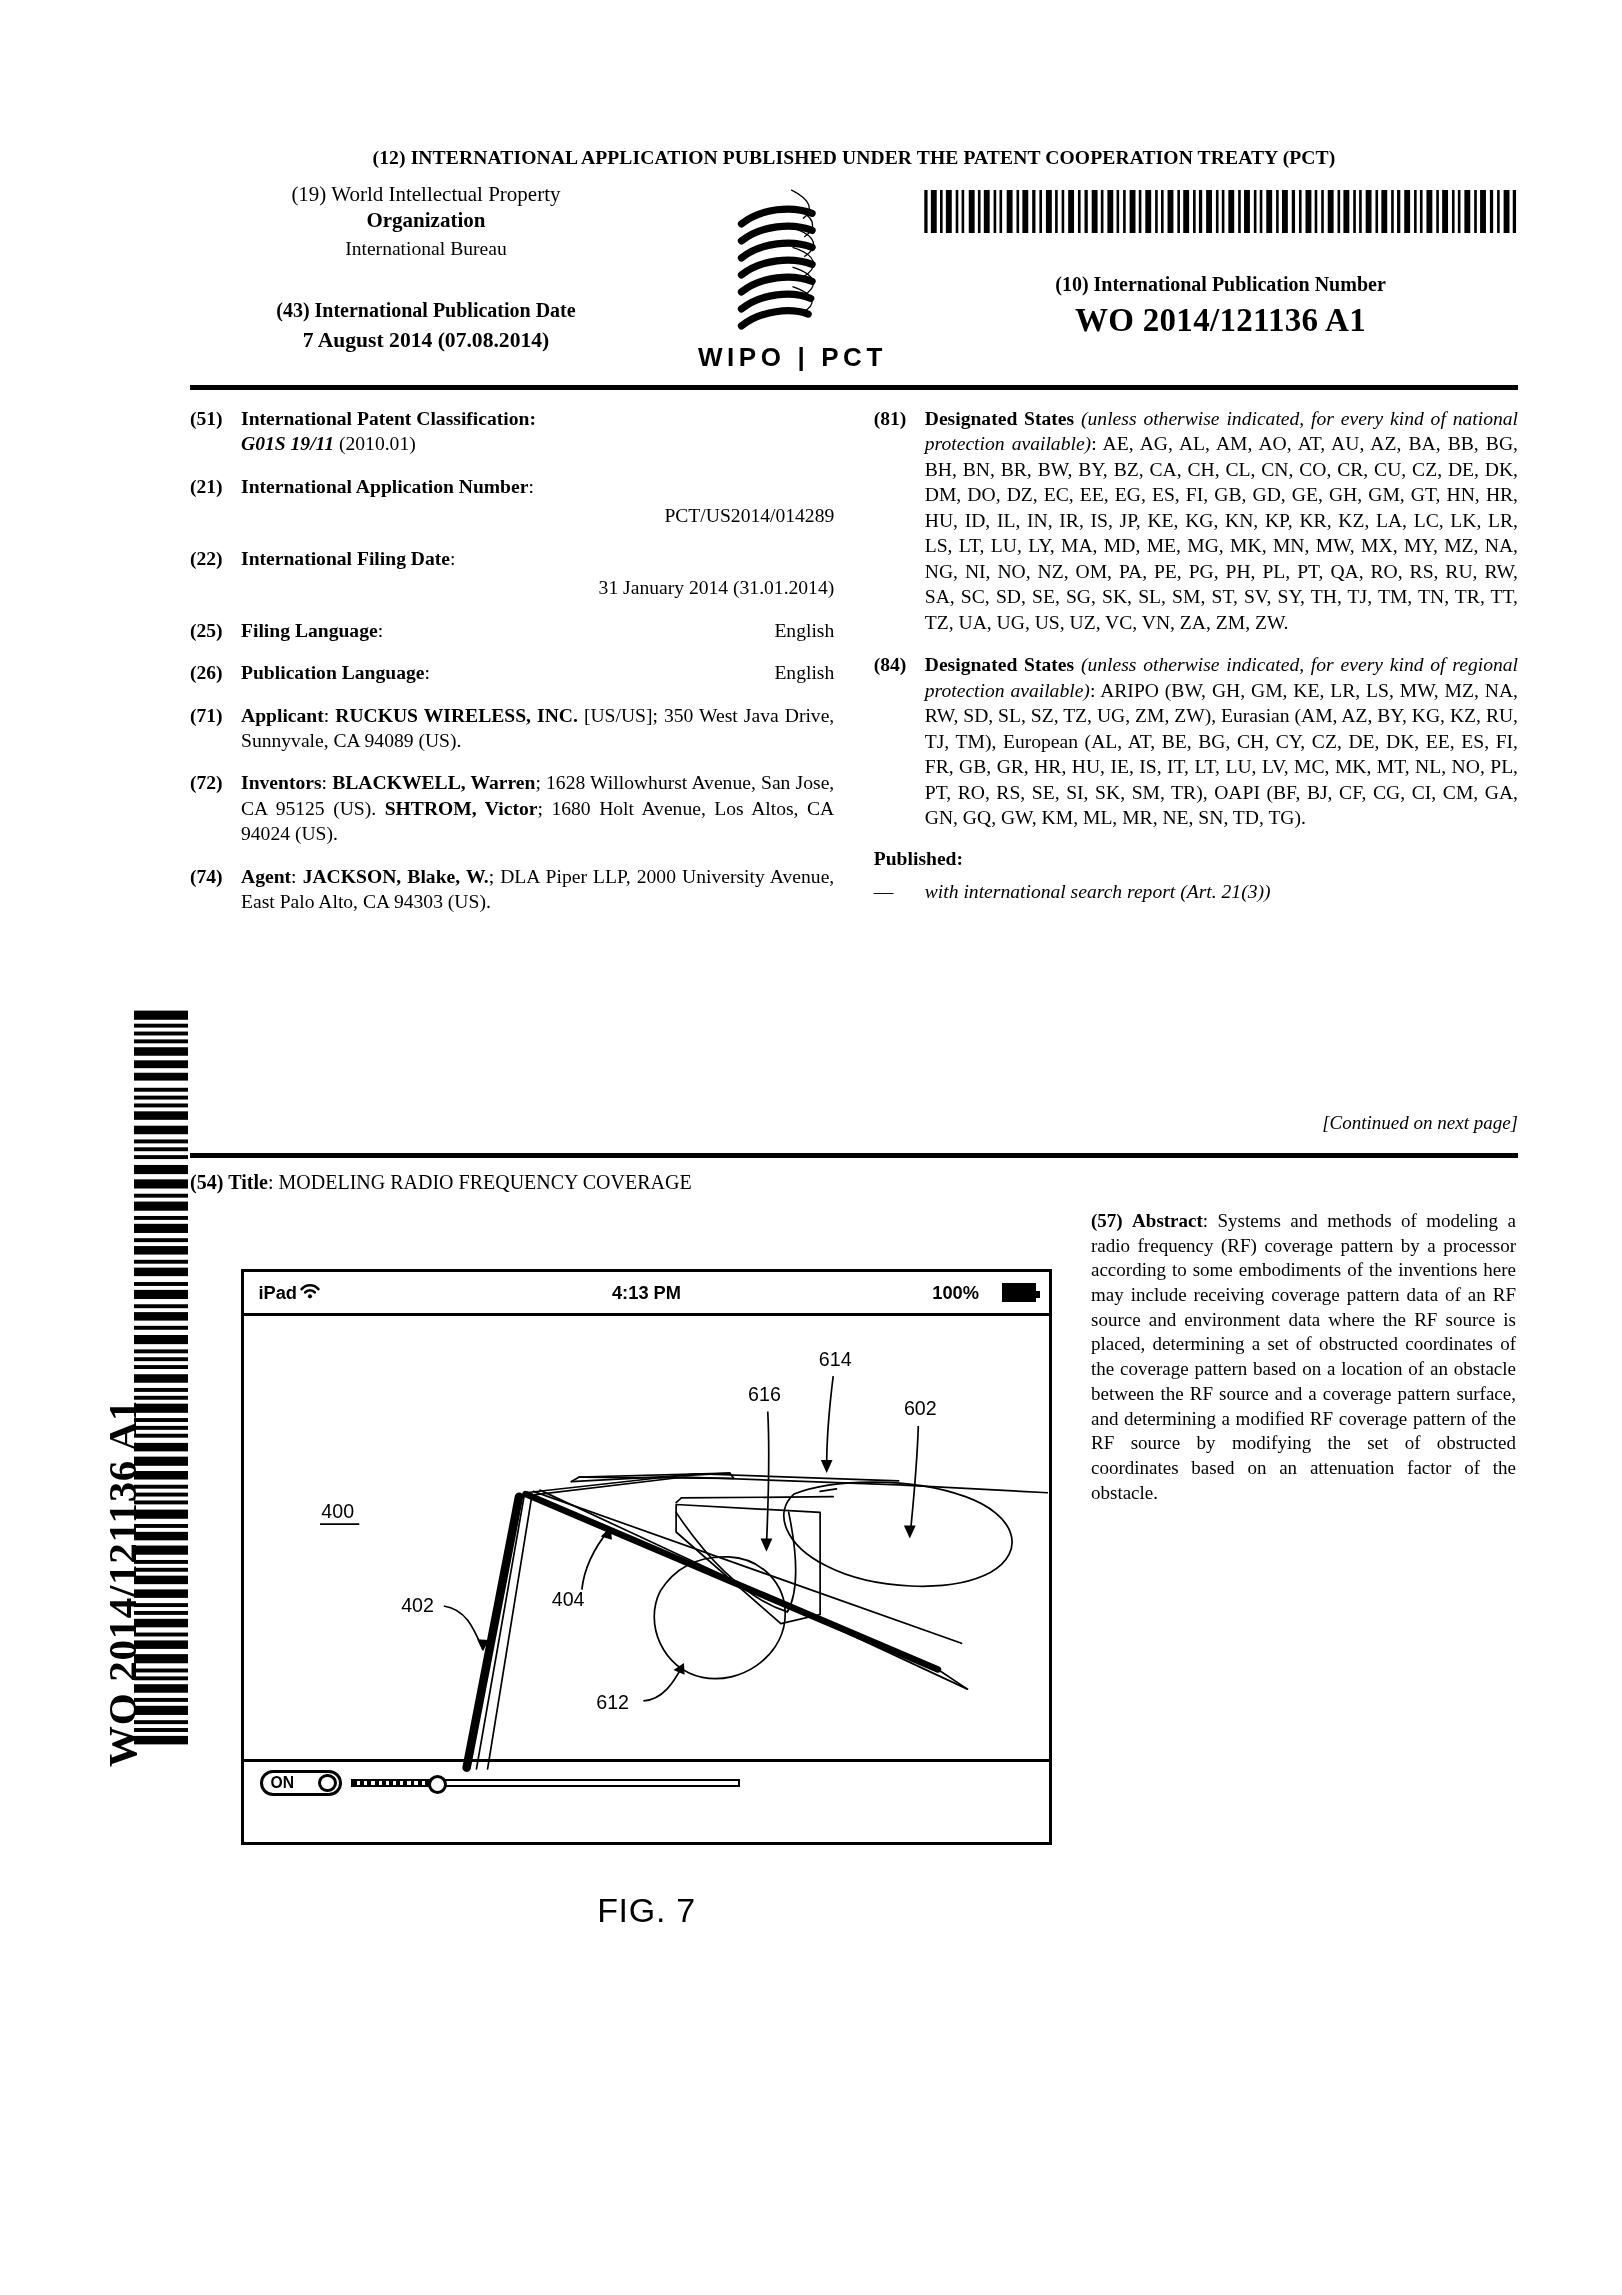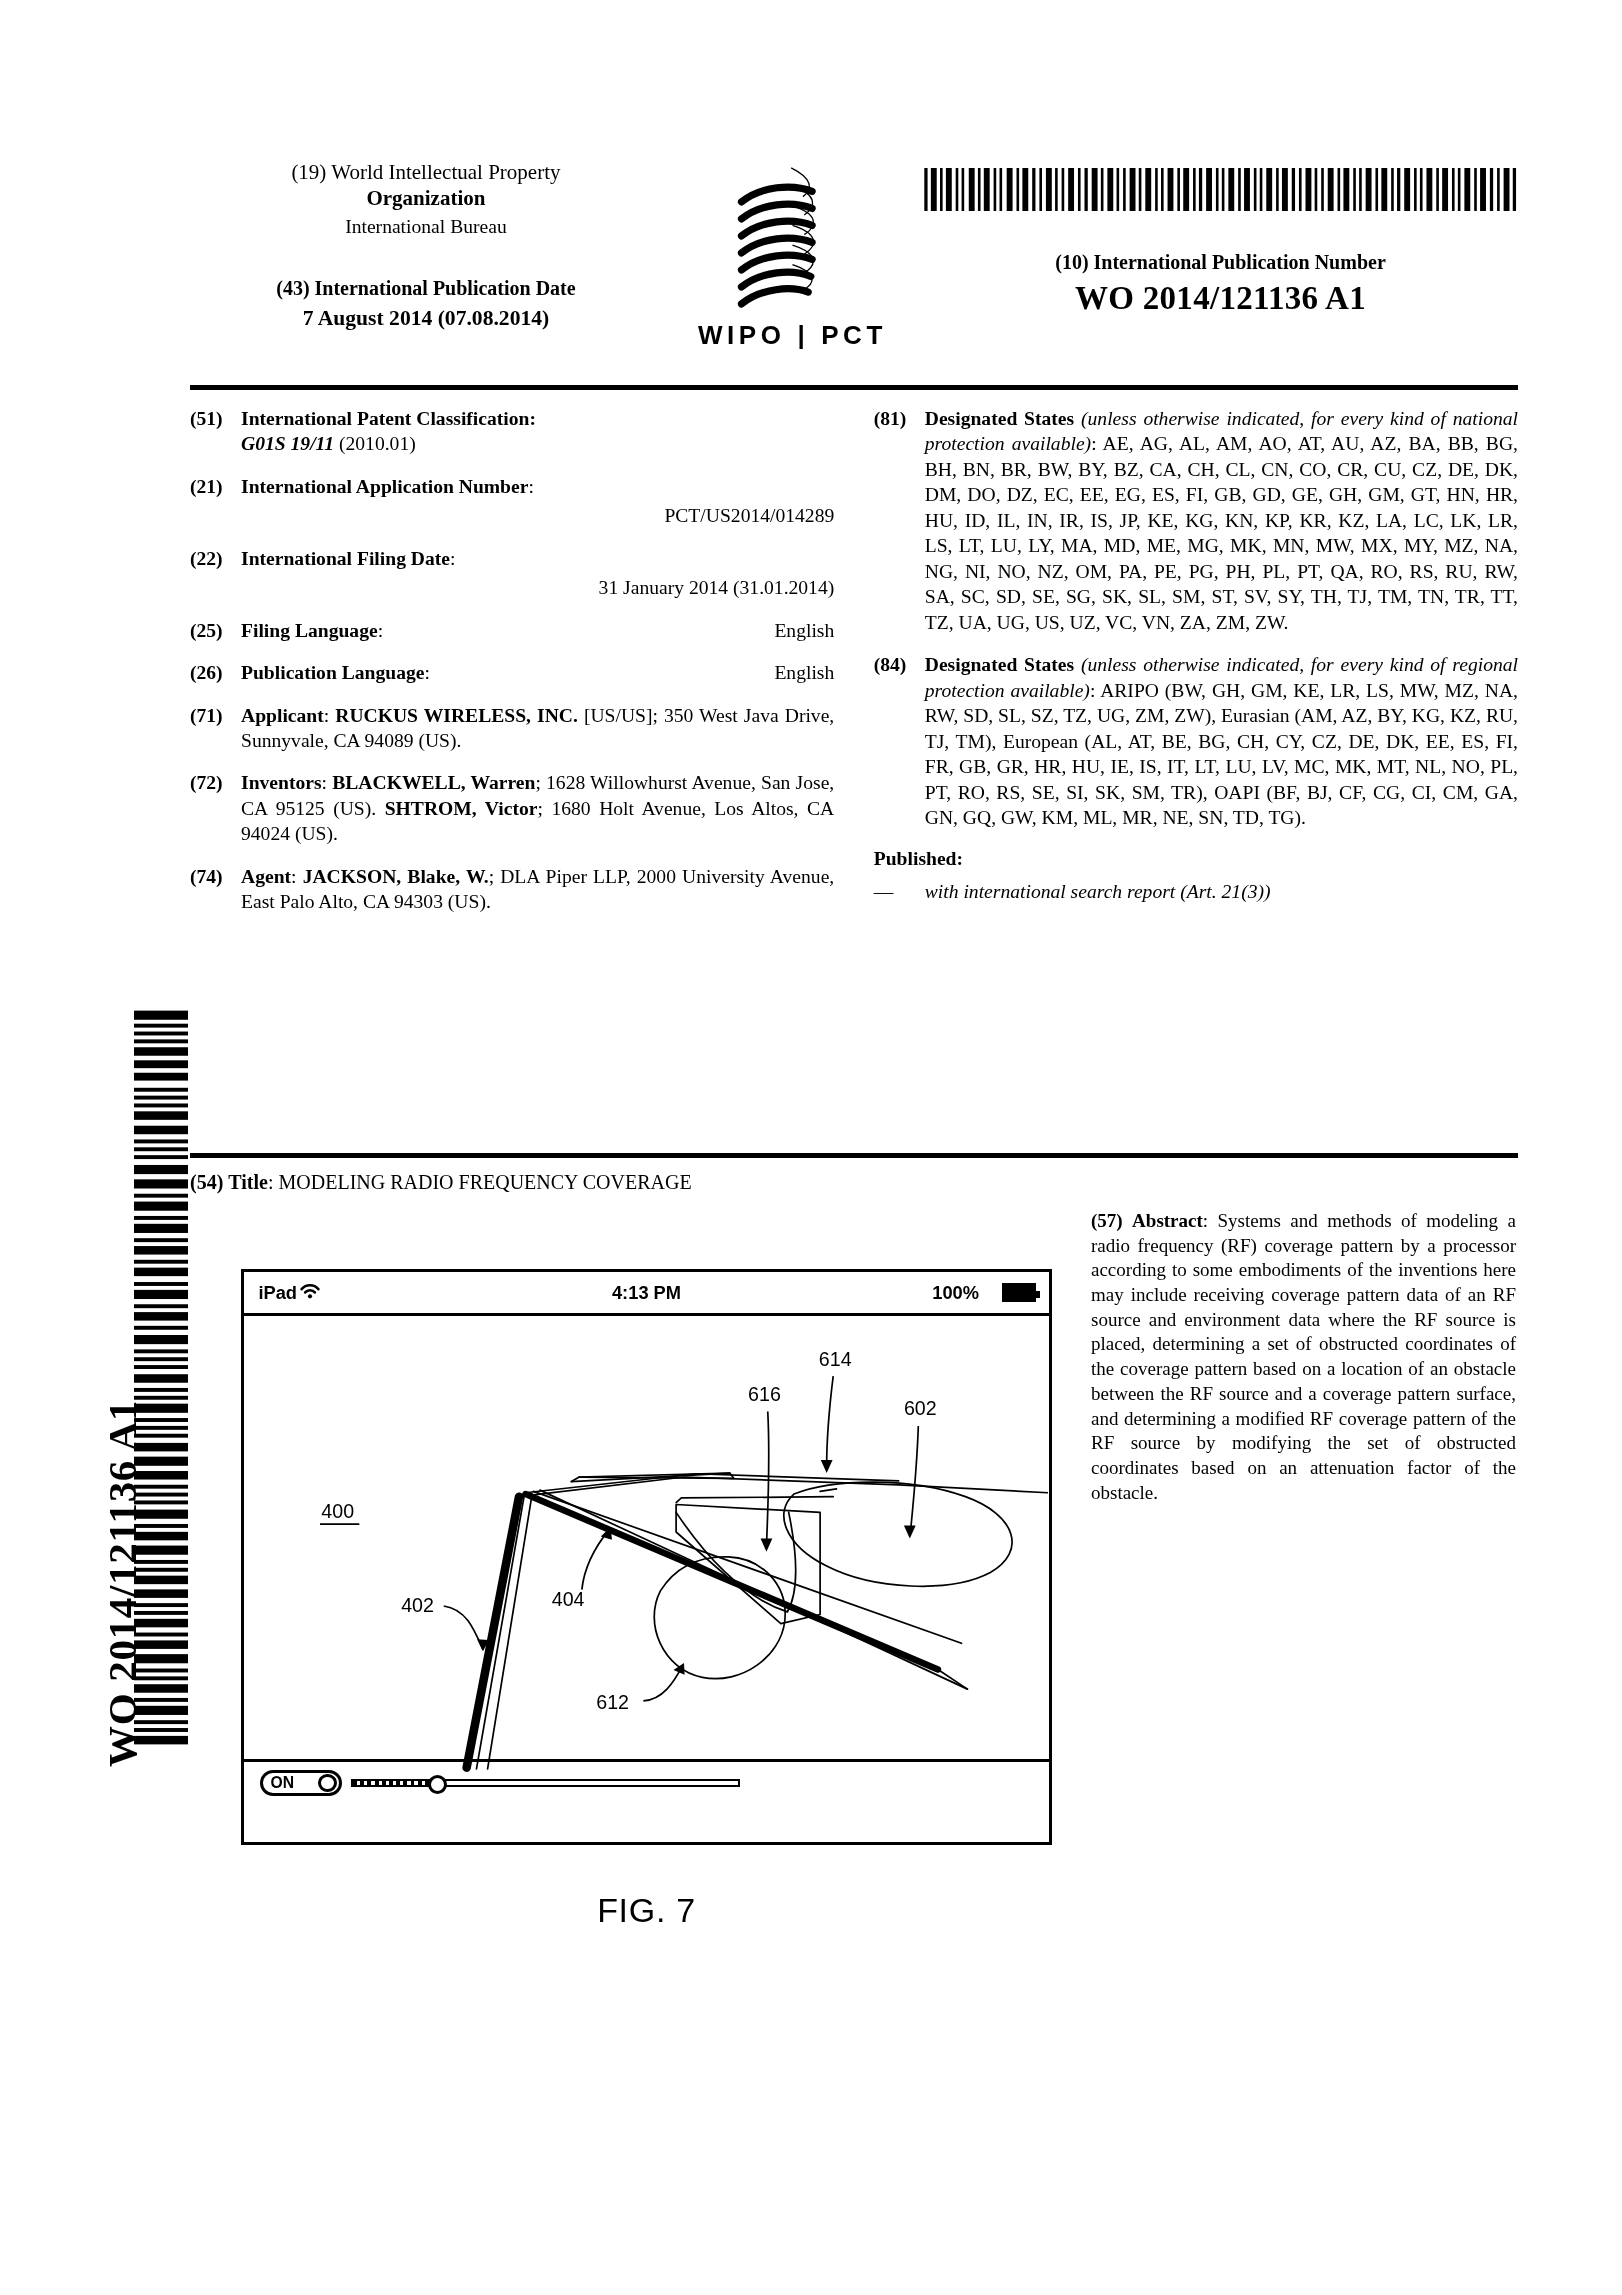--- a/index.html
+++ b/index.html
@@ -202,20 +202,21 @@
     white-space:nowrap;
   }
 </style>
 </head>
 <body>
 
 <div class="page">
 
   <div class="header">
 
+    <div class="pct-banner">(12) INTERNATIONAL APPLICATION PUBLISHED UNDER THE PATENT COOPERATION TREATY (PCT)</div>
 
     <div class="header-grid">
 
       <div class="hdr-left">
         <div class="wipo-line1">
           <span>(19)</span>
           <span>World Intellectual Property</span>
         </div>
         <div class="wipo-line2">Organization</div>
         <div class="wipo-line3">International Bureau</div>
@@ -438,20 +439,21 @@
         <div class="pub-item">
           <span class="pub-dash">—</span>
           <span>with international search report (Art. 21(3))</span>
         </div>
 
       </div>
 
     </div>
   </div>
 
+  <div class="continued">[Continued on next page]</div>
 
   <div class="rule thick" style="top:1153px;"></div>
 
   <div class="title-line">
     <span class="inid-t">(54)</span>
     <span class="lbl">Title</span><span>: </span><span>MODELING RADIO FREQUENCY COVERAGE</span>
   </div>
 
   <div class="abstract">
     <span class="ahead">(57)</span>

